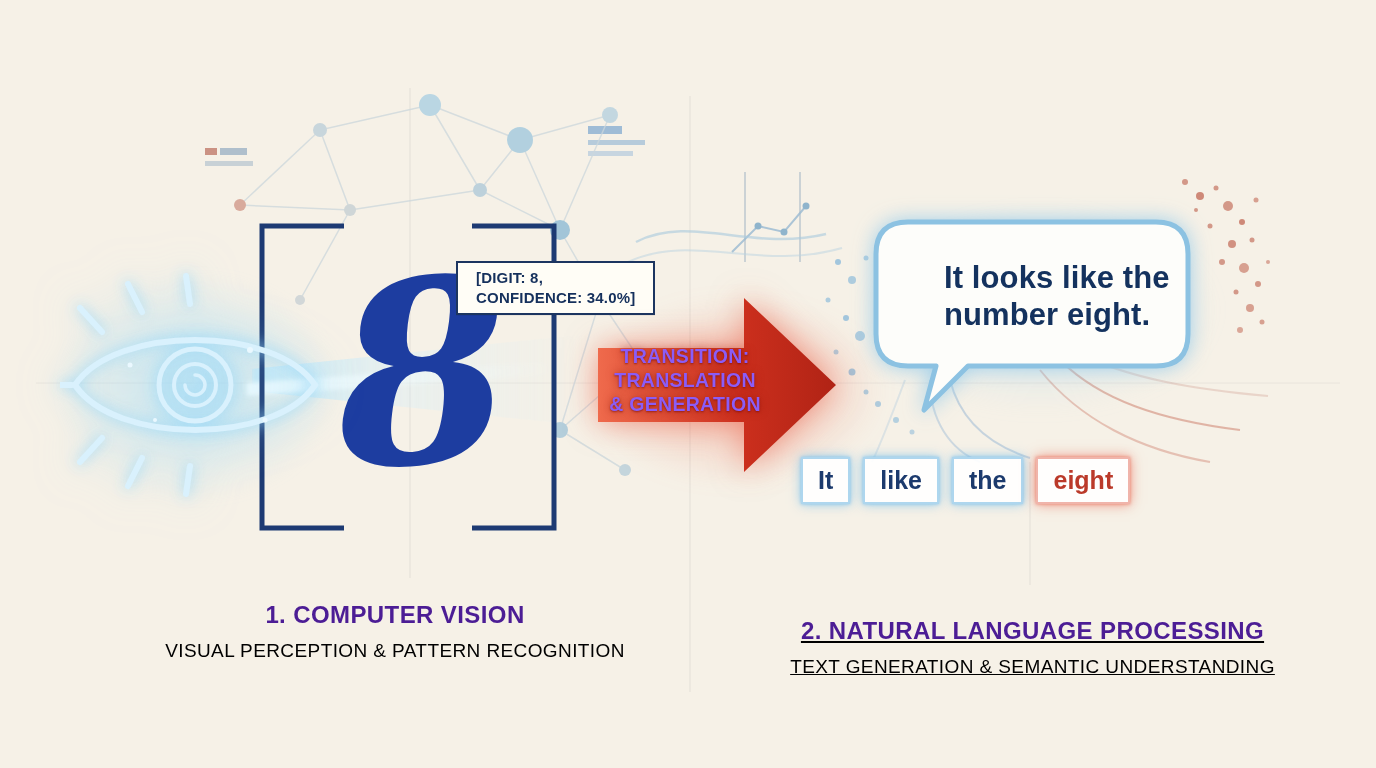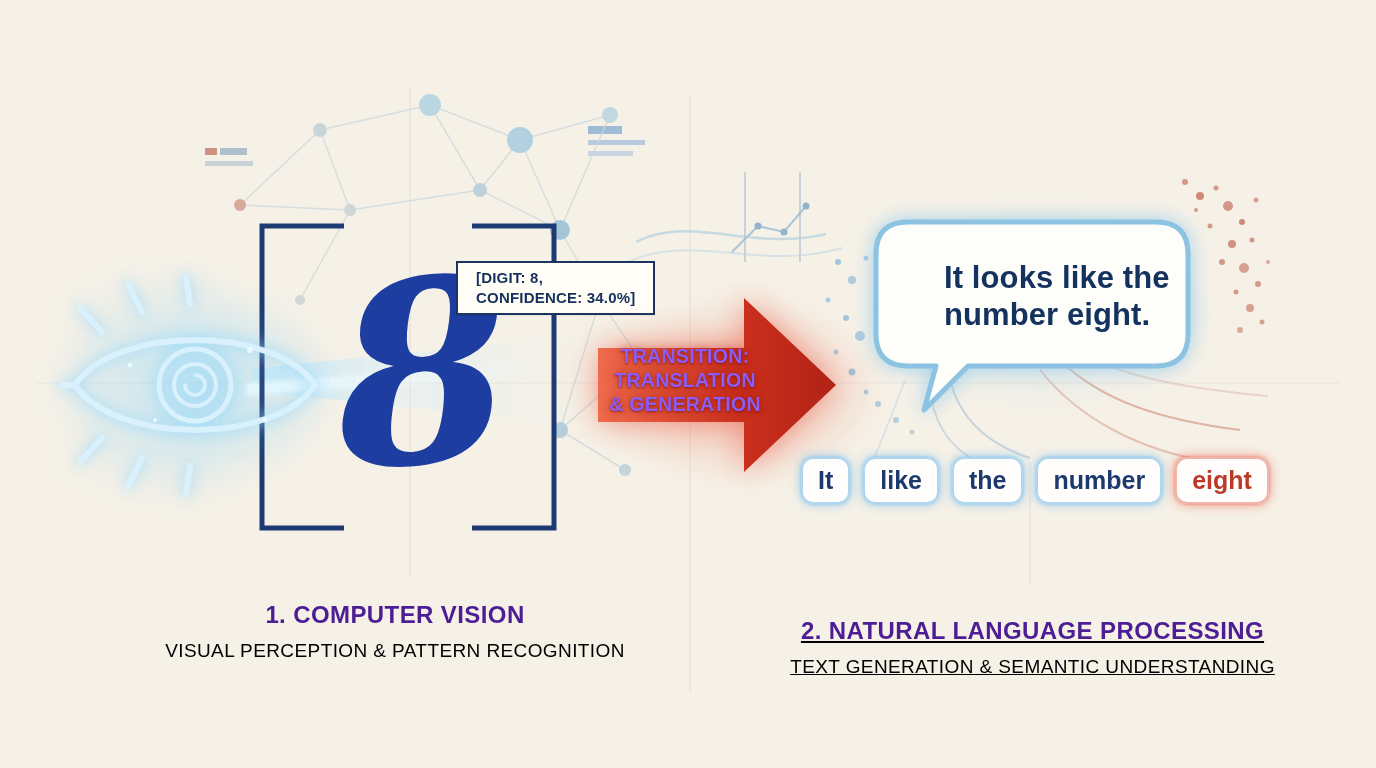--- a/index.html
+++ b/index.html
@@ -52,21 +52,21 @@
   
   .bubble-text{
     left:916px;top:259px;width:262px;color:#14325e;font-size:31px;font-weight:600;
     line-height:1.2;letter-spacing:.1px;
   }
   .bubble-text span{display:block;margin-left:28px;}
 
   
   .token-row{left:801px;top:457px;display:flex;gap:13px;align-items:center;}
   .token{
-    padding:7px 15px;border-radius:12px;background:rgba(255,255,255,.92);
+    padding:7px 15px;border-radius:0;background:rgba(255,255,255,.92);
     border:2px solid #aed6ee;color:#1c3a6d;font-size:25px;font-weight:600;
     box-shadow:0 0 11px rgba(130,195,235,.85),0 0 3px rgba(130,195,235,.9);
     white-space:nowrap;
   }
   .token-red{
     border-color:#f0b4aa;color:#bb3a2a;
     box-shadow:0 0 12px rgba(235,125,105,.85),0 0 3px rgba(235,125,105,.9);
   }
 
   
@@ -262,21 +262,20 @@
   </svg>
   <div class="abs bubble-text">
     <span>It looks like the</span>
     <span>number eight.</span>
   </div>
 
   <div class="abs token-row">
     <div class="token">It</div>
     <div class="token">like</div>
     <div class="token">the</div>
-    <div class="token">number</div>
     <div class="token token-red">eight</div>
   </div>
 
   <div class="caption caption-left">
     <div class="caption-title">1. COMPUTER VISION</div>
     <div class="caption-sub">VISUAL PERCEPTION &amp; PATTERN RECOGNITION</div>
   </div>
   <div class="caption caption-right">
     <div class="caption-title">2. NATURAL LANGUAGE PROCESSING</div>
     <div class="caption-sub">TEXT GENERATION &amp; SEMANTIC UNDERSTANDING</div>

